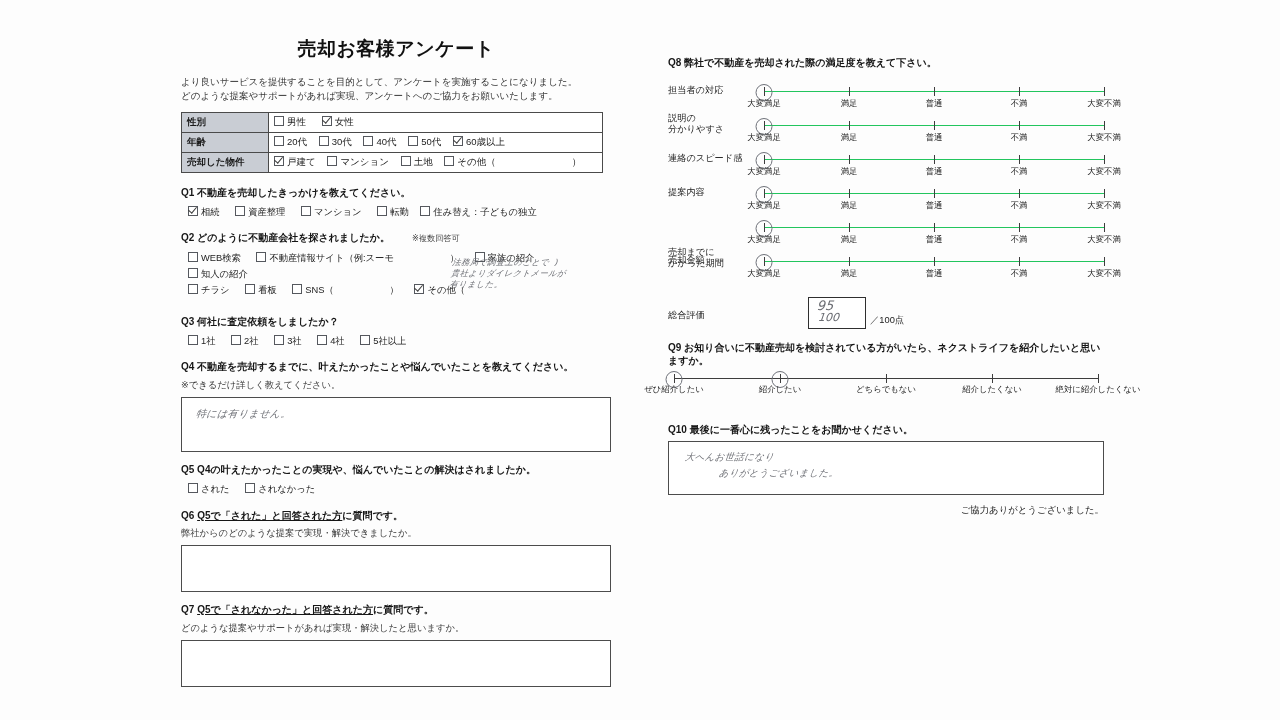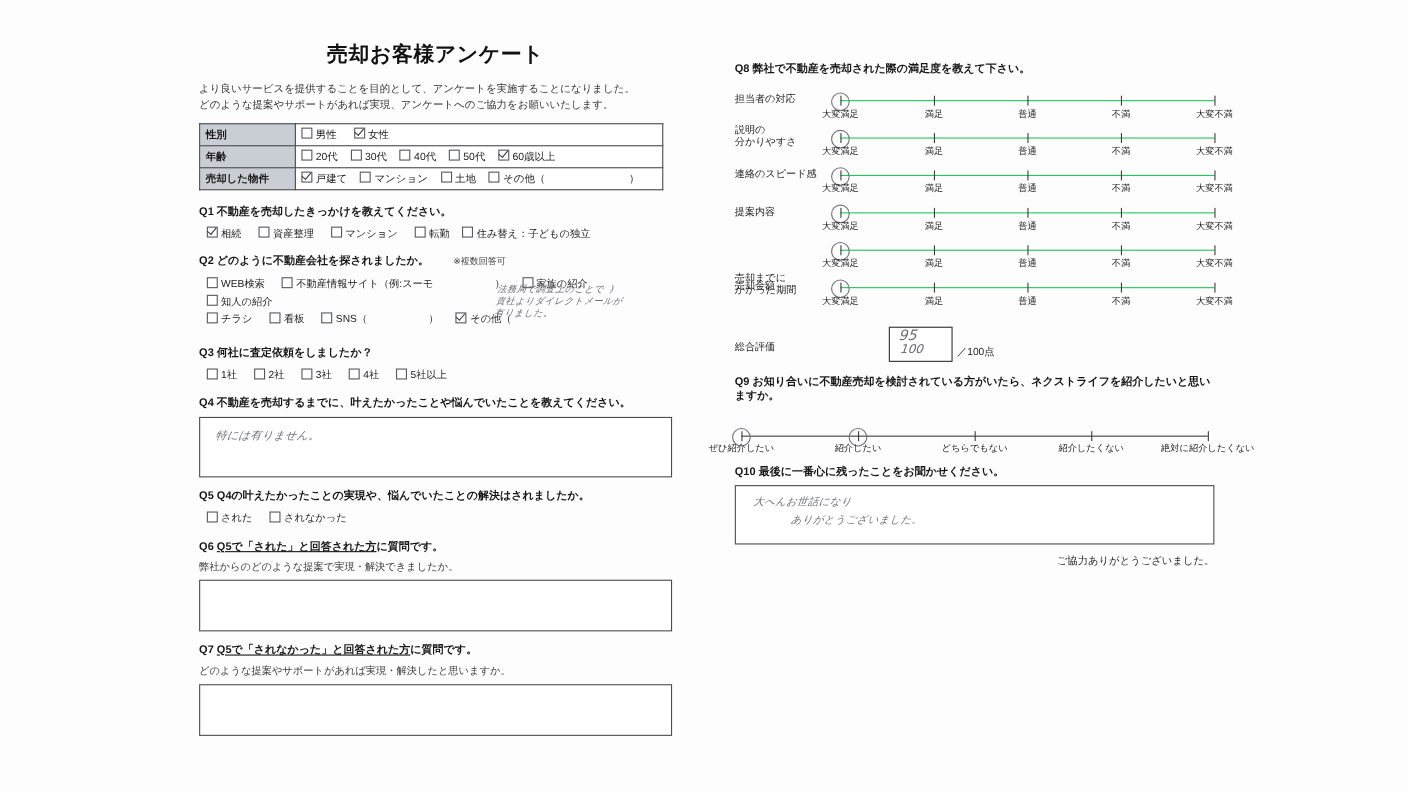--- a/index.html
+++ b/index.html
@@ -267,21 +267,21 @@
 
   .q9-scale {
     position: relative;
     height: 30px;
     margin-top: 9px;
   }
   .q9-track {
     position: absolute;
     left: 6px;
     right: 6px;
-    top: 19px;
+    top: 1px;
     height: 1px;
     background: #3d3d3d;
   }
   .q9-cap {
     position: absolute;
     top: 6px;
     font-size: 8.4px;
     color: #222;
     transform: translateX(-50%);
     white-space: nowrap;
@@ -449,20 +449,21 @@
           <span class="cb"></span><span>4社</span>
         </span>
         <span class="opt">
           <span class="cb"></span><span>5社以上</span>
         </span>
       </div>
     </div>
 
     <div class="q">
       <div class="q-title">Q4 不動産を売却するまでに、叶えたかったことや悩んでいたことを教えてください。</div>
+      <div class="q-sub">※できるだけ詳しく教えてください。</div>
       <div class="answer-box box-q4">
         <div class="hand hand-q4">特には有りません。</div>
       </div>
     </div>
 
     <div class="q">
       <div class="q-title">Q5 Q4の叶えたかったことの実現や、悩んでいたことの解決はされましたか。</div>
       <div class="opt-row">
         <span class="opt">
           <span class="cb"></span><span>された</span>

